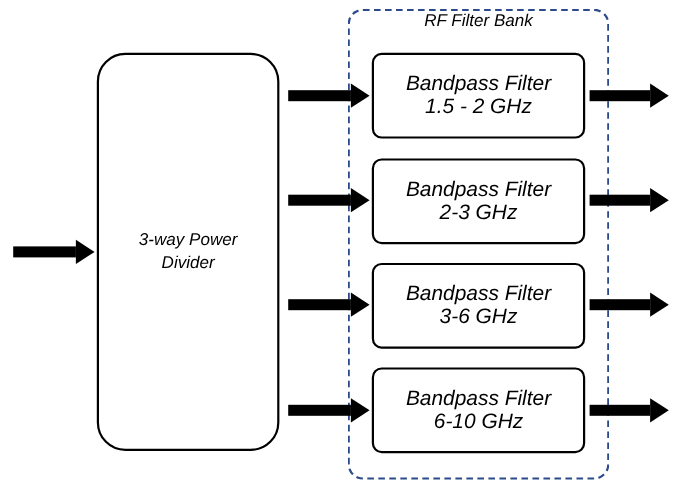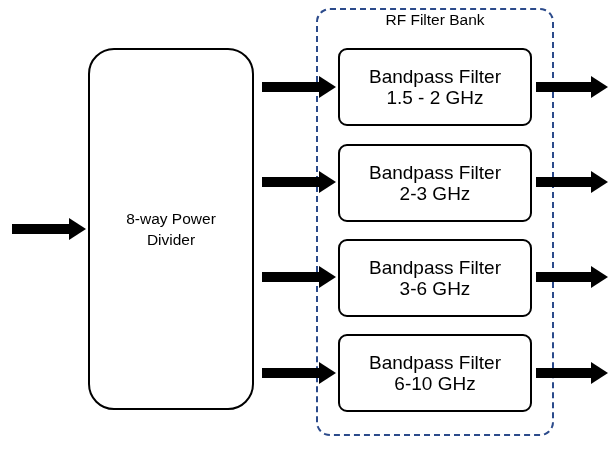--- a/index.html
+++ b/index.html
@@ -11,20 +11,21 @@
     width: 616px;
     height: 451px;
     font-family: "Liberation Sans", sans-serif;
     overflow: hidden;
   }
   #canvas {
     position: relative;
     width: 616px;
     height: 370px;
     background: #ffffff;
+    font-style: italic;
   }
   .filter-bank-group {
     position: absolute;
     left: 316px;
     top: 8px;
     width: 238px;
     height: 428px;
     border: 2px dashed #2b4a8b;
     border-radius: 14px;
     box-sizing: border-box;
@@ -108,21 +109,21 @@
 
   <div class="filter-bank-group"></div>
   <div class="group-title">RF Filter Bank</div>
 
   <div class="arrow" style="left:12px; top:229px; width:74px;">
     <div class="shaft" style="width:57px;"></div>
     <div class="head" style="left:57px;"></div>
   </div>
 
   <div class="divider-box">
-    <div class="divider-label">8-way Power
+    <div class="divider-label">3-way Power
 Divider</div>
   </div>
 
   <div class="arrow" style="left:262px; top:87px; width:74px;">
     <div class="shaft" style="width:57px;"></div>
     <div class="head" style="left:57px;"></div>
   </div>
 
   <div class="arrow" style="left:262px; top:182px; width:74px;">
     <div class="shaft" style="width:57px;"></div>

